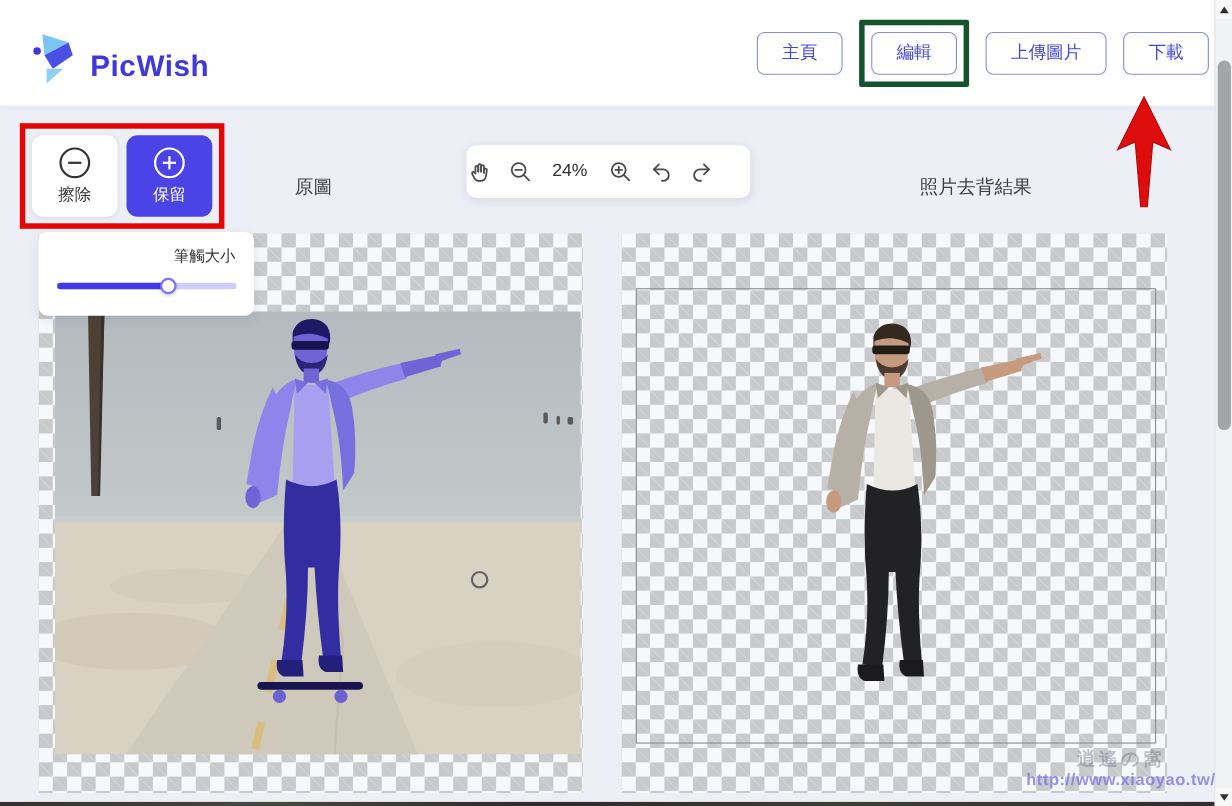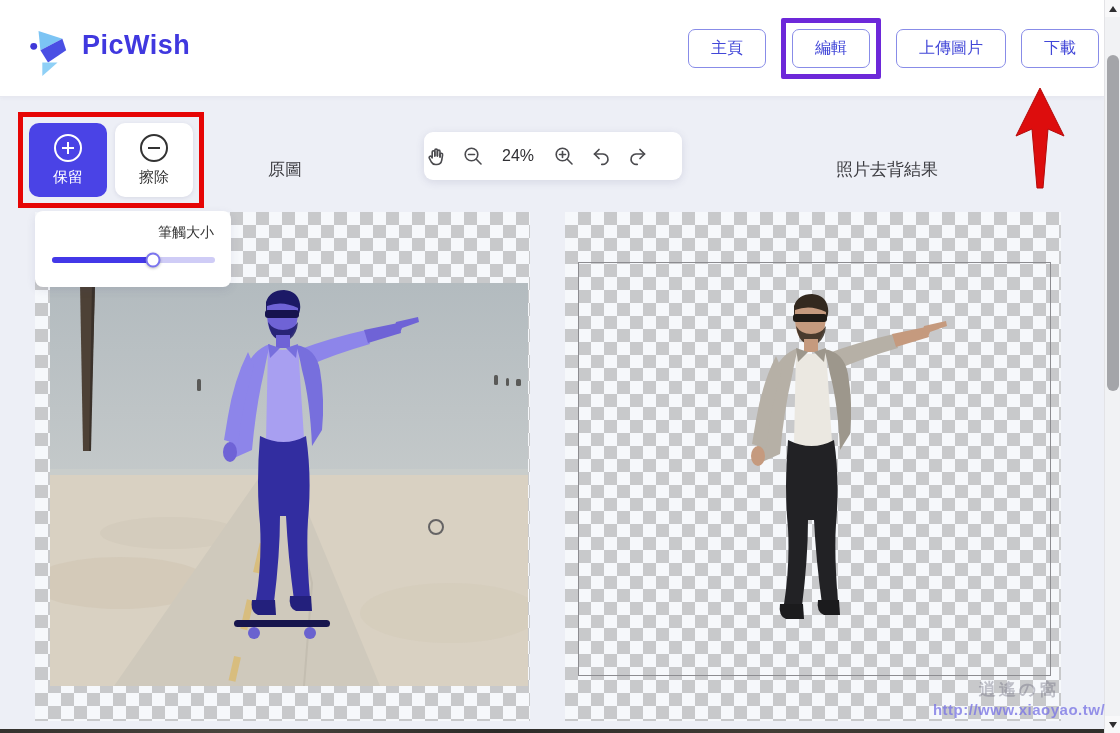--- a/index.html
+++ b/index.html
@@ -4,27 +4,27 @@
 <style>
   * { margin:0; padding:0; box-sizing:border-box; }
   html,body { width:1120px; height:733px; overflow:hidden; }
   body { font-family:"Liberation Sans","DejaVu Sans",sans-serif; background:#edeff6; position:relative; }
 
   .page { position:absolute; inset:0; width:1120px; height:733px; background:#edeff6; }
 
   
   .header { position:absolute; left:0; top:0; width:1104px; height:97px; background:#ffffff;
             border-bottom:1px solid #e7e8f0; box-shadow:0 1px 4px rgba(60,60,100,.05); }
-  .logo { position:absolute; left:28px; top:30px; display:flex; align-items:flex-start; gap:12px; }
+  .logo { position:absolute; left:28px; top:30px; display:flex; align-items:flex-end; gap:12px; }
   .brand-text { font-size:27px; font-weight:800; color:#4038df; letter-spacing:.5px; }
   .nav { position:absolute; right:5px; top:0; height:97px; display:flex; align-items:center; gap:15px; }
   .nav-btn { display:inline-flex; align-items:center; justify-content:center; height:39px; padding:0 22px;
              background:#fff; border:1px solid #888ce8; border-radius:7px; color:#4247d8; font-size:16px;
              cursor:pointer; white-space:nowrap; }
-  .red-box-nav { border:5px solid #6d28d9; padding:6px; border-radius:2px; display:inline-flex; }
+  .red-box-nav { border:5px solid #14532d; padding:6px; border-radius:2px; display:inline-flex; }
 
   
   .red-arrow { position:absolute; left:1012px; top:86px; width:56px; height:104px; }
 
   
   .tools-box { position:absolute; left:18px; top:112px; border:5px solid #e60505; padding:6px; display:flex; gap:8px; background:transparent; }
   .tool-btn { width:78px; height:74px; border-radius:10px; display:flex; flex-direction:column; align-items:center;
               justify-content:center; gap:6px; cursor:pointer; font-size:15px; border:none; }
   .tool-btn.erase { background:#ffffff; color:#333; box-shadow:0 1px 4px rgba(60,60,110,.12); }
   .tool-btn.keep  { background:#4a43e6; color:#fff; }
@@ -113,27 +113,27 @@
       <button class="nav-btn">上傳圖片</button>
       <button class="nav-btn">下載</button>
     </nav>
   </header>
 
   <svg class="red-arrow" viewBox="0 0 56 104">
     <path d="M28 2 L52 50 L36 43 L31 102 L25 102 L20 43 L4 50 Z" fill="#dd0d0d" stroke="#b40a0a" stroke-width="1"></path>
   </svg>
 
   <div class="tools-box">
+    <button class="tool-btn erase">
+      <span class="tool-icon"></span>
+      <span>擦除</span>
+    </button>
     <button class="tool-btn keep">
       <span class="tool-icon plus"></span>
       <span>保留</span>
-    </button>
-    <button class="tool-btn erase">
-      <span class="tool-icon"></span>
-      <span>擦除</span>
     </button>
   </div>
 
   <div class="brush-panel">
     <div class="brush-title">筆觸大小</div>
     <div class="slider">
       <div class="slider-fill"></div>
       <div class="slider-thumb"></div>
     </div>
   </div>

